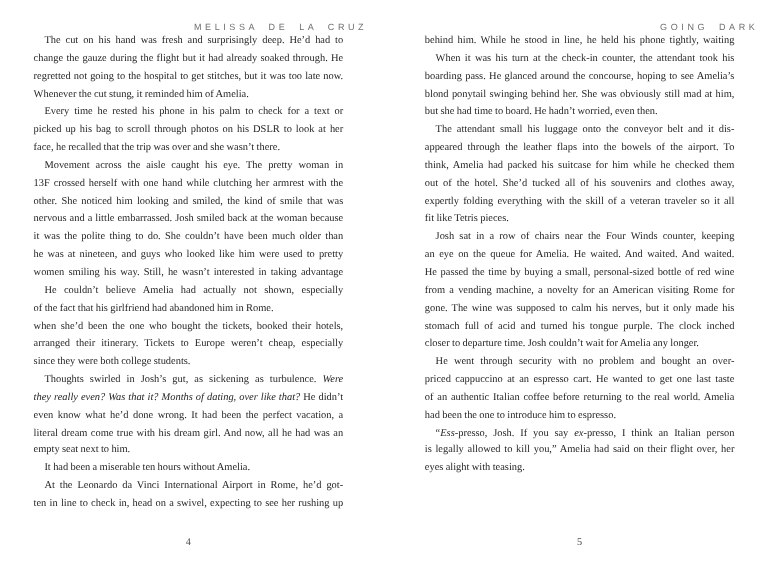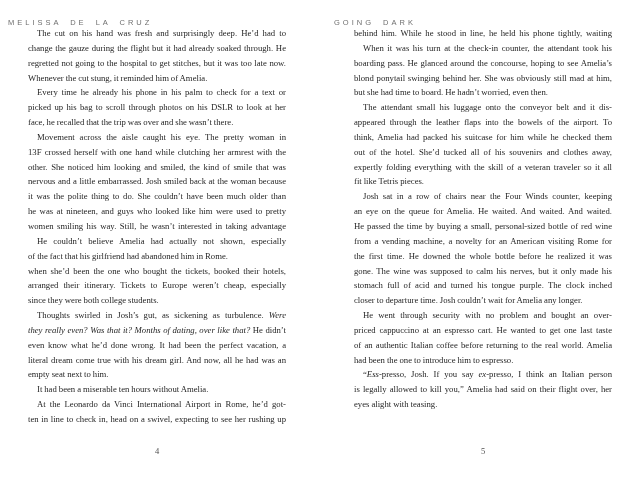--- a/index.html
+++ b/index.html
@@ -9,21 +9,21 @@
     background: #ffffff;
     font-family: "Liberation Serif", serif;
     color: #262626;
     overflow: hidden;
   }
   .page { position: absolute; top: 0; height: 480px; width: 258px; }
   .page-left  { left: 28px; }
   .page-right { left: 354px; }
   .running-head {
     position: absolute; top: 18px; left: -20px; right: -20px;
-    text-align: left;
+    text-align: right;
     font-family: "Liberation Sans", sans-serif;
     font-size: 7.5px; font-weight: 400;
     letter-spacing: 3px; word-spacing: 4px;
     color: #6f6f6f; white-space: nowrap;
   }
   .lines { position: absolute; top: 26px; left: 0; right: 0; }
   .line {
     height: 14.85px; line-height: 14.85px;
     font-size: 8.7px;
     word-spacing: -0.2px;
@@ -42,21 +42,21 @@
 
 <div class="spread">
 
   <div class="page page-left">
     <div class="running-head">MELISSA DE LA CRUZ</div>
     <div class="lines">
         <div class="line indent"><span>The cut on his hand was fresh and surprisingly deep. He’d had to</span></div>
         <div class="line"><span>change the gauze during the flight but it had already soaked through. He</span></div>
         <div class="line"><span>regretted not going to the hospital to get stitches, but it was too late now.</span></div>
         <div class="line no-just"><span>Whenever the cut stung, it reminded him of Amelia.</span></div>
-        <div class="line indent"><span>Every time he already his phone in his palm to check for a text or</span></div>
+        <div class="line indent"><span>Every time he rested his phone in his palm to check for a text or</span></div>
         <div class="line"><span>picked up his bag to scroll through photos on his DSLR to look at her</span></div>
         <div class="line no-just"><span>face, he recalled that the trip was over and she wasn’t there.</span></div>
         <div class="line indent"><span>Movement across the aisle caught his eye. The pretty woman in</span></div>
         <div class="line"><span>13F crossed herself with one hand while clutching her armrest with the</span></div>
         <div class="line"><span>other. She noticed him looking and smiled, the kind of smile that was</span></div>
         <div class="line"><span>nervous and a little embarrassed. Josh smiled back at the woman because</span></div>
         <div class="line"><span>it was the polite thing to do. She couldn’t have been much older than</span></div>
         <div class="line"><span>he was at nineteen, and guys who looked like him were used to pretty</span></div>
         <div class="line"><span>women smiling his way. Still, he wasn’t interested in taking advantage</span></div>
         <div class="line indent"><span>He couldn’t believe Amelia had actually not shown, especially</span></div>
@@ -87,21 +87,20 @@
         <div class="line indent"><span>The attendant small his luggage onto the conveyor belt and it dis-</span></div>
         <div class="line"><span>appeared through the leather flaps into the bowels of the airport. To</span></div>
         <div class="line"><span>think, Amelia had packed his suitcase for him while he checked them</span></div>
         <div class="line"><span>out of the hotel. She’d tucked all of his souvenirs and clothes away,</span></div>
         <div class="line"><span>expertly folding everything with the skill of a veteran traveler so it all</span></div>
         <div class="line no-just"><span>fit like Tetris pieces.</span></div>
         <div class="line indent"><span>Josh sat in a row of chairs near the Four Winds counter, keeping</span></div>
         <div class="line"><span>an eye on the queue for Amelia. He waited. And waited. And waited.</span></div>
         <div class="line"><span>He passed the time by buying a small, personal-sized bottle of red wine</span></div>
         <div class="line"><span>from a vending machine, a novelty for an American visiting Rome for</span></div>
-        <div class="line"><span>the first time. He downed the whole bottle before he realized it was</span></div>
         <div class="line"><span>gone. The wine was supposed to calm his nerves, but it only made his</span></div>
         <div class="line"><span>stomach full of acid and turned his tongue purple. The clock inched</span></div>
         <div class="line no-just"><span>closer to departure time. Josh couldn’t wait for Amelia any longer.</span></div>
         <div class="line indent"><span>He went through security with no problem and bought an over-</span></div>
         <div class="line"><span>priced cappuccino at an espresso cart. He wanted to get one last taste</span></div>
         <div class="line"><span>of an authentic Italian coffee before returning to the real world. Amelia</span></div>
         <div class="line no-just"><span>had been the one to introduce him to espresso.</span></div>
         <div class="line indent"><span>“</span><i>Ess</i><span>-presso, Josh. If you say </span><i>ex</i><span>-presso, I think an Italian person</span></div>
         <div class="line"><span>is legally allowed to kill you,” Amelia had said on their flight over, her</span></div>
         <div class="line no-just"><span>eyes alight with teasing.</span></div>

